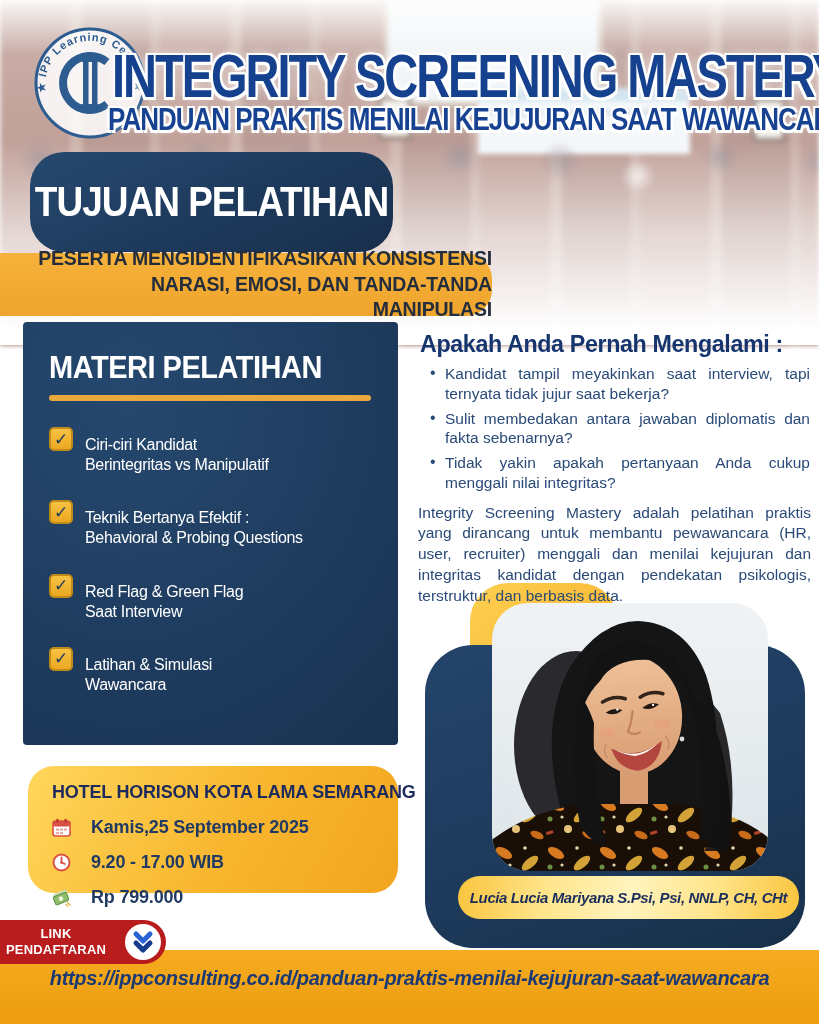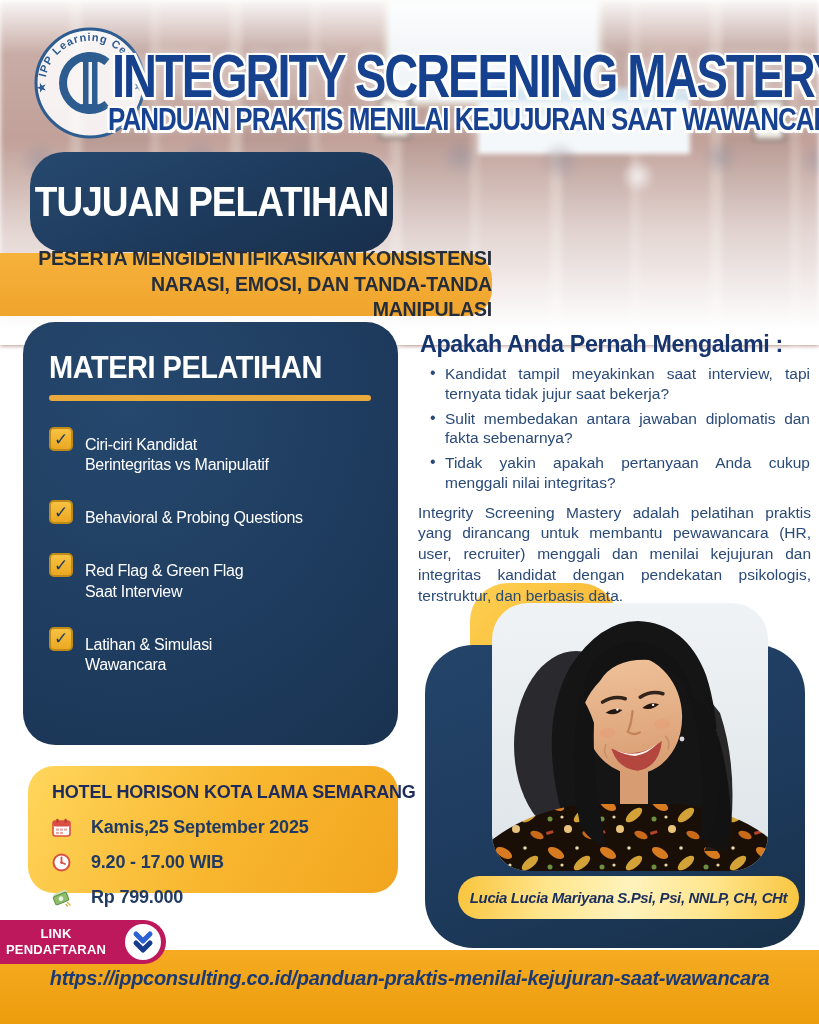--- a/index.html
+++ b/index.html
@@ -48,21 +48,21 @@
      display:flex;align-items:center;justify-content:center;}
   .tujuan-panel h1{margin:0;font-size:37px;font-weight:bold;color:#fff;letter-spacing:-1px;
      transform:scaleY(1.15);}
   .tujuan-banner{position:absolute;left:0;top:253px;width:492px;height:63px;z-index:3;
      border-radius:0 26px 26px 0;background:linear-gradient(#f6b23b,#efa42d);
      display:flex;flex-direction:column;justify-content:center;padding-left:30px;box-sizing:border-box;text-align:right;}
   .tujuan-banner div{font-size:19.5px;font-weight:bold;color:#242d3b;line-height:1.32;letter-spacing:-.2px;}
 
   
   .materi-panel{position:absolute;left:23px;top:322px;width:375px;height:423px;z-index:3;
-     border-radius:32px;box-sizing:border-box;padding:27px 24px 0 26px;
+     border-radius:4px;box-sizing:border-box;padding:27px 24px 0 26px;
      background:radial-gradient(130% 130% at 28% 18%,#26486e 0%,#1d3a5c 55%,#172e49 100%);}
   .materi-panel h2{margin:0;font-size:29px;font-weight:bold;color:#fff;letter-spacing:-.5px;
      transform:scaleY(1.1);transform-origin:left top;}
   .materi-divider{width:322px;height:6px;background:#e9a93c;border-radius:3px;margin-top:13px;}
   .materi-list{list-style:none;margin:22px 0 0 0;padding:0;}
   .materi-list li{display:flex;gap:12px;margin-bottom:21px;align-items:flex-start;}
   .checkbox{flex:0 0 auto;width:24px;height:24px;margin-top:4px;border-radius:5px;
      background:linear-gradient(#f7c243,#eba822);border:2px solid #c08a18;box-sizing:border-box;
      display:flex;align-items:center;justify-content:center;}
   .checkbox span{font-family:"DejaVu Sans",sans-serif;font-size:17px;font-weight:bold;color:#1d3a5c;line-height:1;}
@@ -96,21 +96,21 @@
   .event-card{position:absolute;left:28px;top:766px;width:370px;height:127px;z-index:3;
      border-radius:26px;box-sizing:border-box;padding:16px 0 0 24px;
      background:linear-gradient(120deg,#ffd65c 0%,#f8b62e 55%,#f2a51e 100%);}
   .event-venue{font-size:18px;font-weight:bold;color:#1c2a5e;letter-spacing:-.2px;white-space:nowrap;}
   .event-row{display:flex;align-items:center;gap:20px;margin-top:14px;}
   .event-row span{font-size:18px;font-weight:bold;color:#203a64;letter-spacing:-.2px;}
   .event-icon{flex:0 0 auto;width:19px;height:19px;}
 
   
   .reg-pill{position:absolute;left:0;top:920px;width:166px;height:44px;z-index:7;
-     background:#be185d;border-radius:0 23px 23px 0;display:flex;align-items:center;}
+     background:#b91c1c;border-radius:0 23px 23px 0;display:flex;align-items:center;}
   .reg-label{width:112px;text-align:center;color:#fff;font-weight:bold;font-size:13px;line-height:1.2;
      letter-spacing:.2px;}
   .reg-circle{position:absolute;right:5px;top:4px;width:36px;height:36px;border-radius:50%;background:#fff;
      display:flex;align-items:center;justify-content:center;}
   .bottom-bar{position:absolute;left:0;top:950px;width:819px;height:74px;z-index:6;
      background:linear-gradient(#f6ab20,#ec9d0e);}
   .bottom-url{margin-top:17px;text-align:center;font-size:20px;font-weight:bold;font-style:italic;
      color:#1b3a74;letter-spacing:-.3px;white-space:nowrap;}
 </style>
 </head>
@@ -172,20 +172,21 @@
         <div class="materi-text">
           <div>Ciri-ciri Kandidat</div>
           <div>Berintegritas vs Manipulatif</div>
         </div>
       </li>
       <li>
         <div class="checkbox">
             <span>✓</span>
           </div>
         <div class="materi-text">
+          <div>Teknik Bertanya Efektif :</div>
           <div>Behavioral &amp; Probing Questions</div>
         </div>
       </li>
       <li>
         <div class="checkbox">
             <span>✓</span>
           </div>
         <div class="materi-text">
           <div>Red Flag &amp; Green Flag</div>
           <div>Saat Interview</div>

